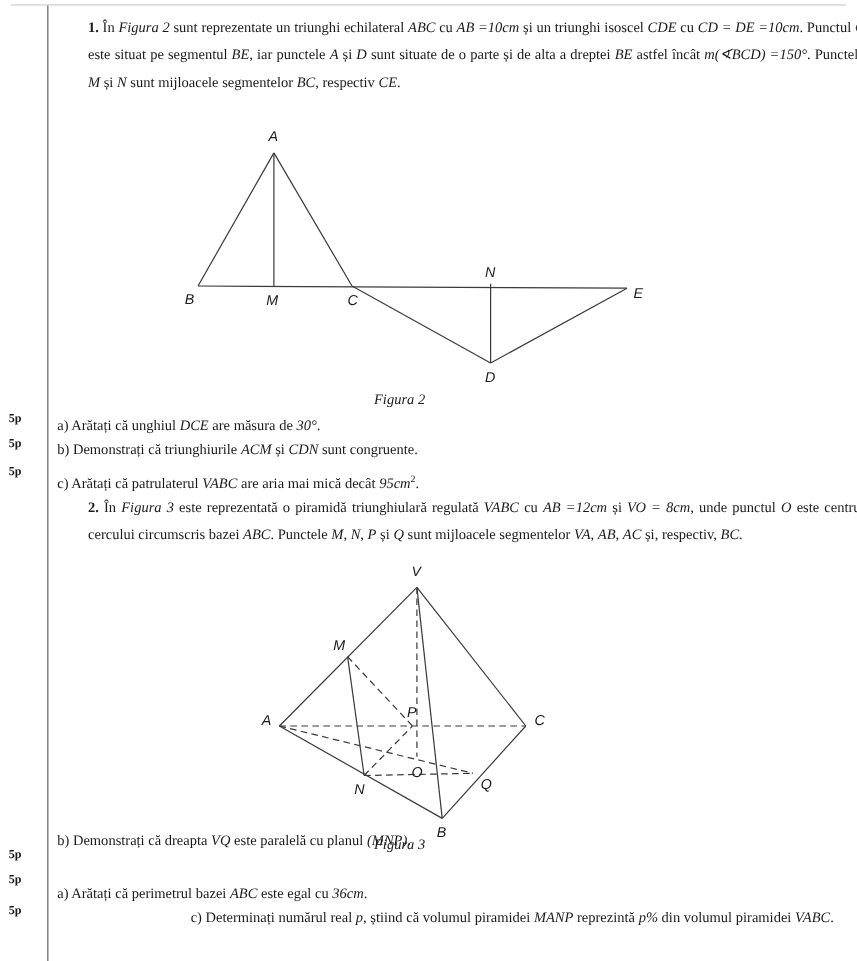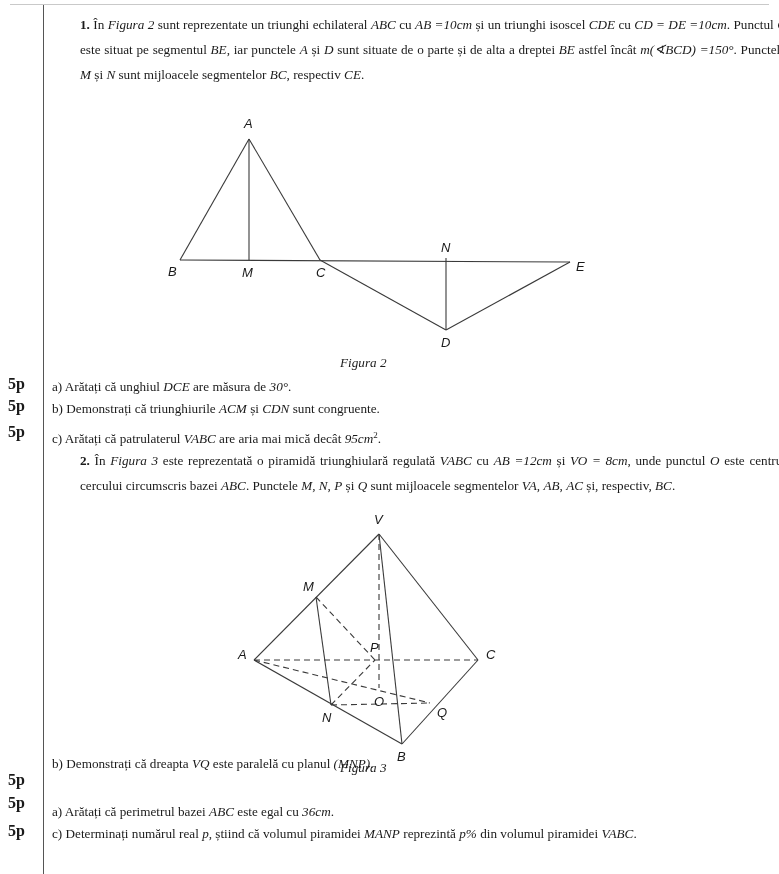--- a/index.html
+++ b/index.html
@@ -6,21 +6,21 @@
   body{width:779px;height:874px;position:relative;overflow:hidden;
        font-family:"Liberation Serif","DejaVu Serif",serif;color:#1a1a1a;}
   .top-rule{position:absolute;left:10px;top:4px;width:759px;height:1px;background:#c9c9c9;}
   .v-rule{position:absolute;left:43px;top:5px;width:1px;height:869px;background:#555;}
   .para{position:absolute;font-size:13.2px;line-height:25px;text-align:justify;margin-left:28px;}
   .para b{font-weight:bold;}
   .it{font-style:italic;}
   .mi{font-style:italic;font-family:"Liberation Serif",serif;}
   .nb{white-space:nowrap;}
   sup{font-size:9px;vertical-align:super;}
-  .pts{position:absolute;font-size:16px;font-weight:bold;font-family:"Liberation Serif",serif;}
+  .pts{position:absolute;font-size:11px;font-weight:bold;font-family:"Liberation Serif",serif;}
   .ansline{position:absolute;font-size:13.2px;line-height:24px;}
   .figcap{position:absolute;font-style:italic;font-size:13.2px;}
   svg{position:absolute;}
   text{font-family:"Liberation Sans","DejaVu Sans",sans-serif;font-style:italic;font-size:13px;fill:#1a1a1a;}
 </style>
 </head>
 <body>
 
 <div class="top-rule"></div>
 <div class="v-rule"></div>
@@ -82,14 +82,14 @@
   </svg>
 
 <div class="figcap" id="fig3cap" style="left:340px;top:760px;">Figura 3</div>
 
 <div id="p2-answers">
     <div class="pts" style="left: 8px; top: 771px;">5p</div>
     <div class="ansline" style="left: 52px; top: 800px; width: 706px;"><span>a)</span> Arătați că perimetrul bazei <span class="mi nb">ABC</span> este egal cu <span class="mi nb">36cm</span>.</div>
     <div class="pts" style="left: 8px; top: 794px;">5p</div>
     <div class="ansline" style="left: 52px; top: 752px; width: 706px;"><span>b)</span> Demonstrați că dreapta <span class="mi nb">VQ</span> este paralelă cu planul <span class="mi nb">(MNP)</span>.</div>
     <div class="pts" style="left: 8px; top: 822px;">5p</div>
-    <div class="ansline" style="left: 52px; top: 822px; width: 706px;"><span>c)</span> Determinați numărul real <span class="mi nb">p</span>, știind că volumul piramidei <span class="mi nb">MANP</span> reprezintă <span class="mi nb">p%</span> din volumul piramidei <span class="mi nb">VABC</span>.</div>
+    <div class="ansline" style="left: 52px; top: 822px; width: 706px; text-align: right;"><span>c)</span> Determinați numărul real <span class="mi nb">p</span>, știind că volumul piramidei <span class="mi nb">MANP</span> reprezintă <span class="mi nb">p%</span> din volumul piramidei <span class="mi nb">VABC</span>.</div>
   </div>
 
 </body></html>

